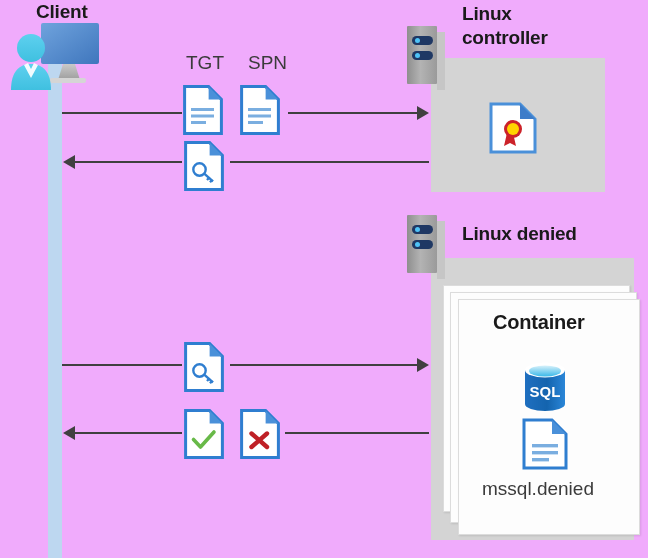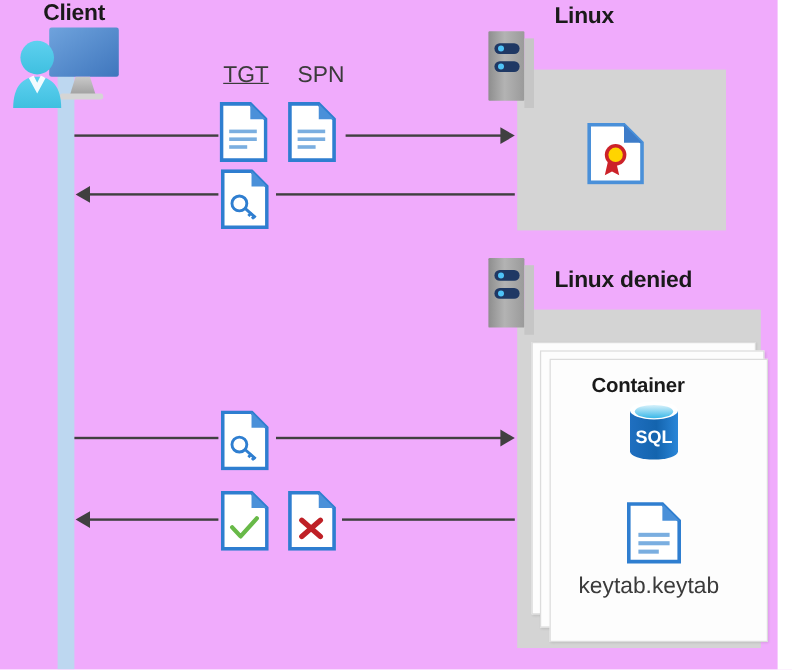--- a/index.html
+++ b/index.html
@@ -24,29 +24,29 @@
     font-weight: bold;
     color: #1a1a1a;
     font-size: 19px;
     line-height: 24px;
     letter-spacing: -0.2px;
   }
   #client-title { left: 36px; top: 0px; }
   #dc-title { left: 462px; top: 2px; width: 160px; }
   #linux-title { left: 462px; top: 222px; }
   #container-title {
-    left: 493px; top: 310px; font-size: 17px; font-weight: bold; color:#1a1a1a;
+    left: 493px; top: 310px; font-size: 20px; font-weight: bold; color:#1a1a1a;
   }
 
   .label-plain {
     font-size: 19px;
     color: #3b3b3b;
     line-height: 22px;
   }
-  #tgt-label { left: 186px; top: 52px; text-decoration: underline; }
+  #tgt-label { left: 186px; top: 52px; }
   #spn-label { left: 248px; top: 52px; }
   #accepted-denied { left: 147px; top: 468px; font-size: 19px; color:#3b3b3b;}
   #keytab-label { left: 482px; top: 478px; font-size: 19px; color:#3b3b3b;}
 
   
   #client-lifeline {
     left: 48px; top: 62px;
     width: 14px; height: 496px;
     background: #bdd7f0;
   }
@@ -152,20 +152,21 @@
     <div class="bar b1">
         <div class="dot"></div>
       </div>
     <div class="bar b2">
         <div class="dot"></div>
       </div>
   </div>
 
   <div class="abs title-bold" id="dc-title">
     <div>Linux</div>
+    <div>controller</div>
   </div>
 
   <div class="abs" style="left:489px;top:102px;">
     <svg width="48" height="52" viewBox="0 0 48 52" class="doc-ico">
       <path d="M2 2 h29 l15 15 v33 h-44 z" fill="#ffffff" stroke="#4a90d9" stroke-width="3"></path>
       <path d="M31 2 v15 h15 z" fill="#3d7cc9"></path>
 
       <path d="M18 31 l-3 13 l6 -3 l6 3 l-3 -13 z" fill="#cc2229"></path>
       <circle cx="24" cy="27" r="9" fill="#cc2229"></circle>
       <circle cx="24" cy="27" r="6" fill="#ffd400"></circle>
@@ -185,21 +186,21 @@
   </div>
 
   <div class="abs title-bold" id="linux-title">Linux denied</div>
 
   <div class="abs sheet" id="sheet3"></div>
   <div class="abs sheet" id="sheet2"></div>
   <div class="abs sheet" id="sheet1"></div>
 
   <div class="abs title-bold" id="container-title">Container</div>
 
-  <div class="abs" style="left:521px;top:332px;">
+  <div class="abs" style="left:521px;top:360px;">
     <svg width="48" height="54" viewBox="0 0 48 54" class="doc-ico">
       <defs>
         <linearGradient id="dbBody" x1="0" y1="0" x2="1" y2="0">
           <stop offset="0%" stop-color="#1f6fc0"></stop>
           <stop offset="55%" stop-color="#1464ae"></stop>
           <stop offset="100%" stop-color="#2a86d8"></stop>
         </linearGradient>
         <linearGradient id="dbTop" x1="0" y1="0" x2="0" y2="1">
           <stop offset="0%" stop-color="#d9f2fb"></stop>
           <stop offset="100%" stop-color="#38b7e8"></stop>
@@ -215,21 +216,21 @@
   <div class="abs" style="left:522px;top:418px;">
     <svg width="46" height="52" viewBox="0 0 46 52" class="doc-ico">
       <path d="M2 2 h28 l14 14 v34 h-42 z" fill="#ffffff" stroke="#2f7ed0" stroke-width="3"></path>
       <path d="M30 2 v14 h14 z" fill="#4a90d9"></path>
       <rect x="10" y="26" width="26" height="3.4" fill="#7aaee0"></rect>
       <rect x="10" y="33" width="26" height="3.4" fill="#7aaee0"></rect>
       <rect x="10" y="40" width="17" height="3.4" fill="#7aaee0"></rect>
     </svg>
   </div>
 
-  <div class="abs label-plain" id="keytab-label">keytab.keytab</div>
+  <div class="abs label-plain" id="keytab-label">mssql.denied</div>
 
   <div class="abs label-plain" id="tgt-label">TGT</div>
   <div class="abs label-plain" id="spn-label">SPN</div>
 
   <div class="abs hline" style="left:62px;top:112px;width:120px;"></div>
   <div class="abs hline" style="left:288px;top:112px;width:130px;"></div>
   <div class="abs arrowhead-right" style="left:417px;top:106px;"></div>
 
   <div class="abs" style="left:183px;top:85px;">
     <svg width="40" height="50" viewBox="0 0 40 50" class="doc-ico">

